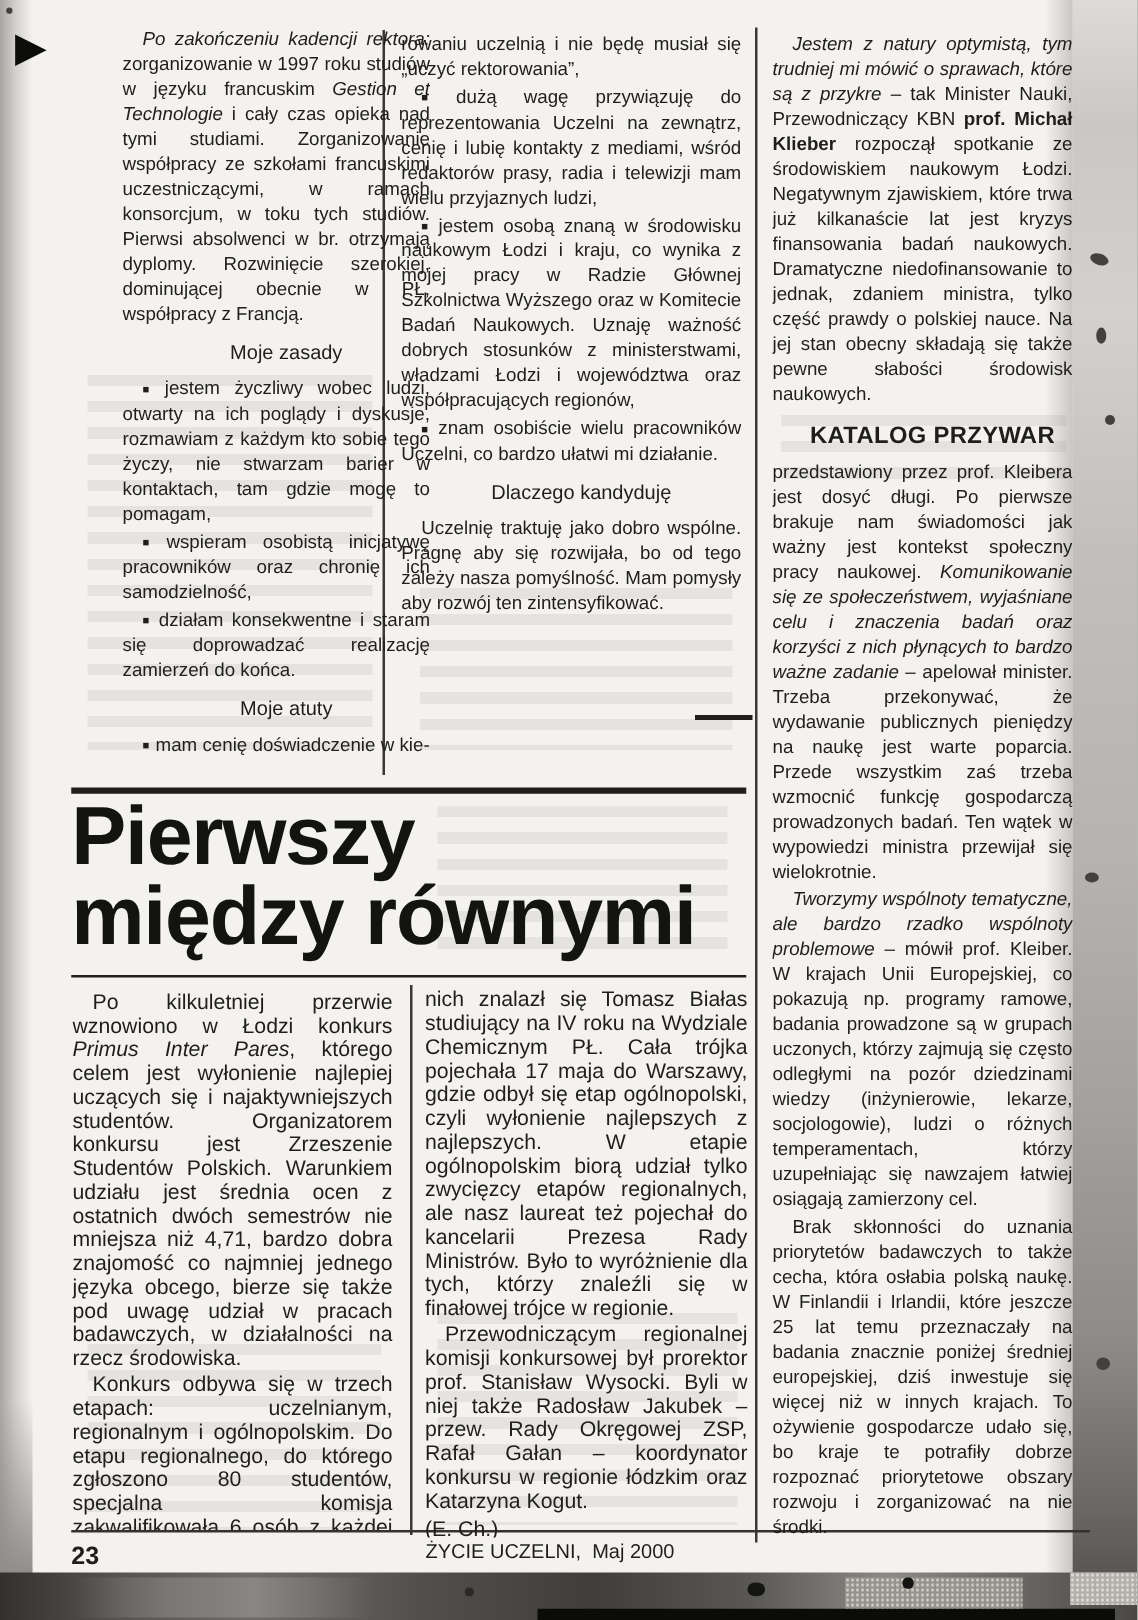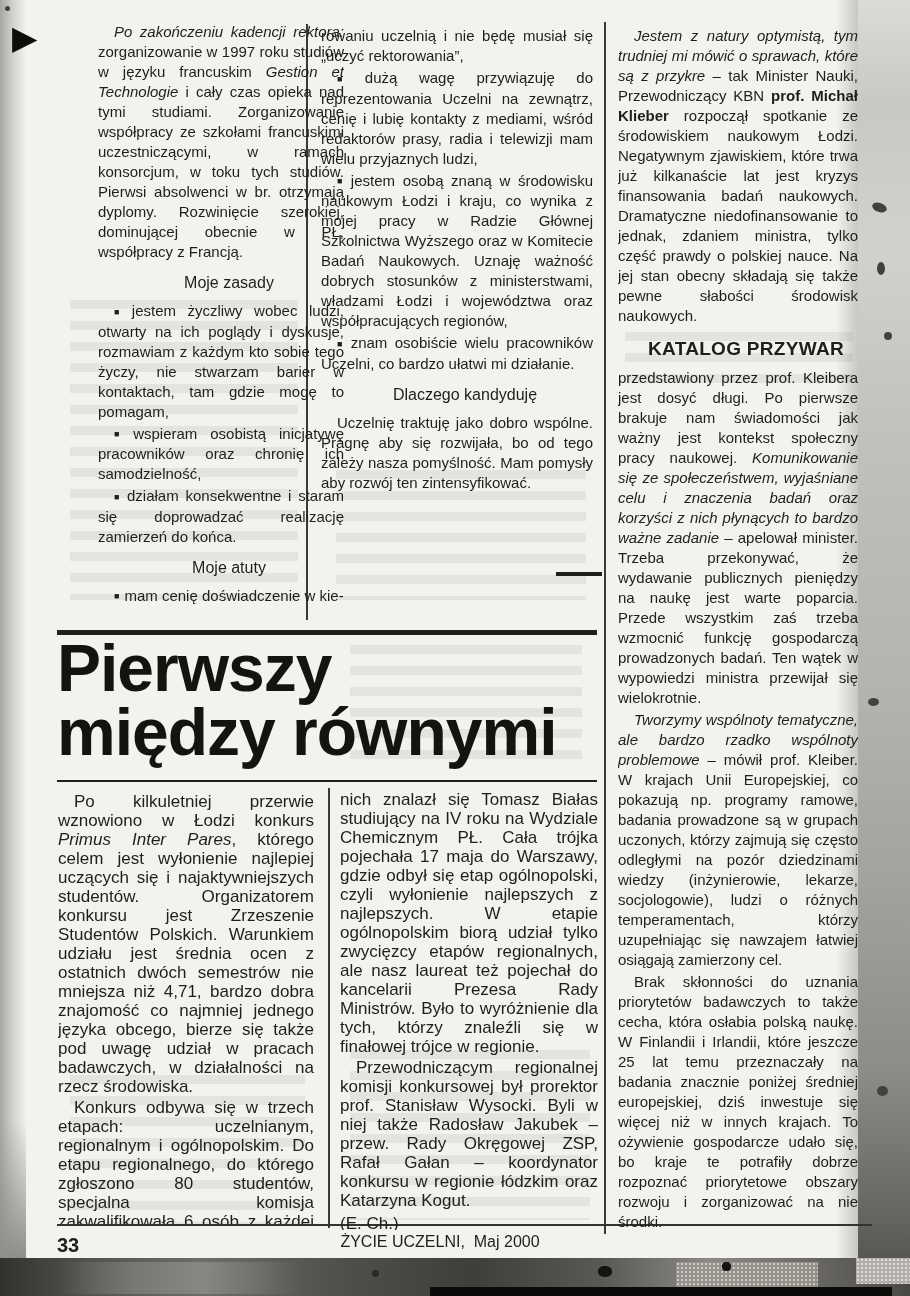--- a/index.html
+++ b/index.html
@@ -118,21 +118,21 @@
     <p class="para">Konkurs odbywa się w trzech etapach: uczelnianym, regionalnym i ogólnopolskim. Do etapu regionalnego, do którego zgłoszono 80 studentów, specjalna komisja zakwalifikowała 6 osób z każdej uczelni. W etapie tym wyłoniono trzech prymusów, a wśród</p>
   </div>
 
   <div class="col lower" style="left:340px;top:790px;width:258px;height:440px;">
     <p class="para nindent">nich znalazł się Tomasz Białas studiujący na IV roku na Wydziale Chemicznym PŁ. Cała trójka pojechała 17 maja do Warszawy, gdzie odbył się etap ogólnopolski, czyli wyłonienie najlepszych z najlepszych. W etapie ogólnopolskim biorą udział tylko zwycięzcy etapów regionalnych, ale nasz laureat też pojechał do kancelarii Prezesa Rady Ministrów. Było to wyróżnienie dla tych, którzy znaleźli się w finałowej trójce w regionie.</p>
     <p class="para">Przewodniczącym regionalnej komisji konkursowej był prorektor prof. Stanisław Wysocki. Byli w niej także Radosław Jakubek – przew. Rady Okręgowej ZSP, Rafał Gałan – koordynator konkursu w regionie łódzkim oraz Katarzyna Kogut.</p>
     <p class="para sig nindent">(E. Ch.)</p>
   </div>
 
   <div class="hrule" style="left:57px;top:1224px;width:815px;height:2px;background:#34332f;"></div>
-  <div class="pageno">33</div>
+  <div class="pageno">23</div>
   <div class="journal"><span>ŻYCIE UCZELNI,  Maj 2000</span></div>
 
   <div class="photo-strip"></div>
   <div class="strip-light"></div>
   <div class="strip-dots"></div>
   <div class="strip-dots2"></div>
   <div class="strip-black"></div>
   <div class="blob" style="left:598px;top:1266px;width:14px;height:11px;"></div>
   <div class="blob" style="left:722px;top:1262px;width:9px;height:9px;"></div>
   <div class="blob" style="left:372px;top:1270px;width:7px;height:7px;background:#2a2927;"></div>

